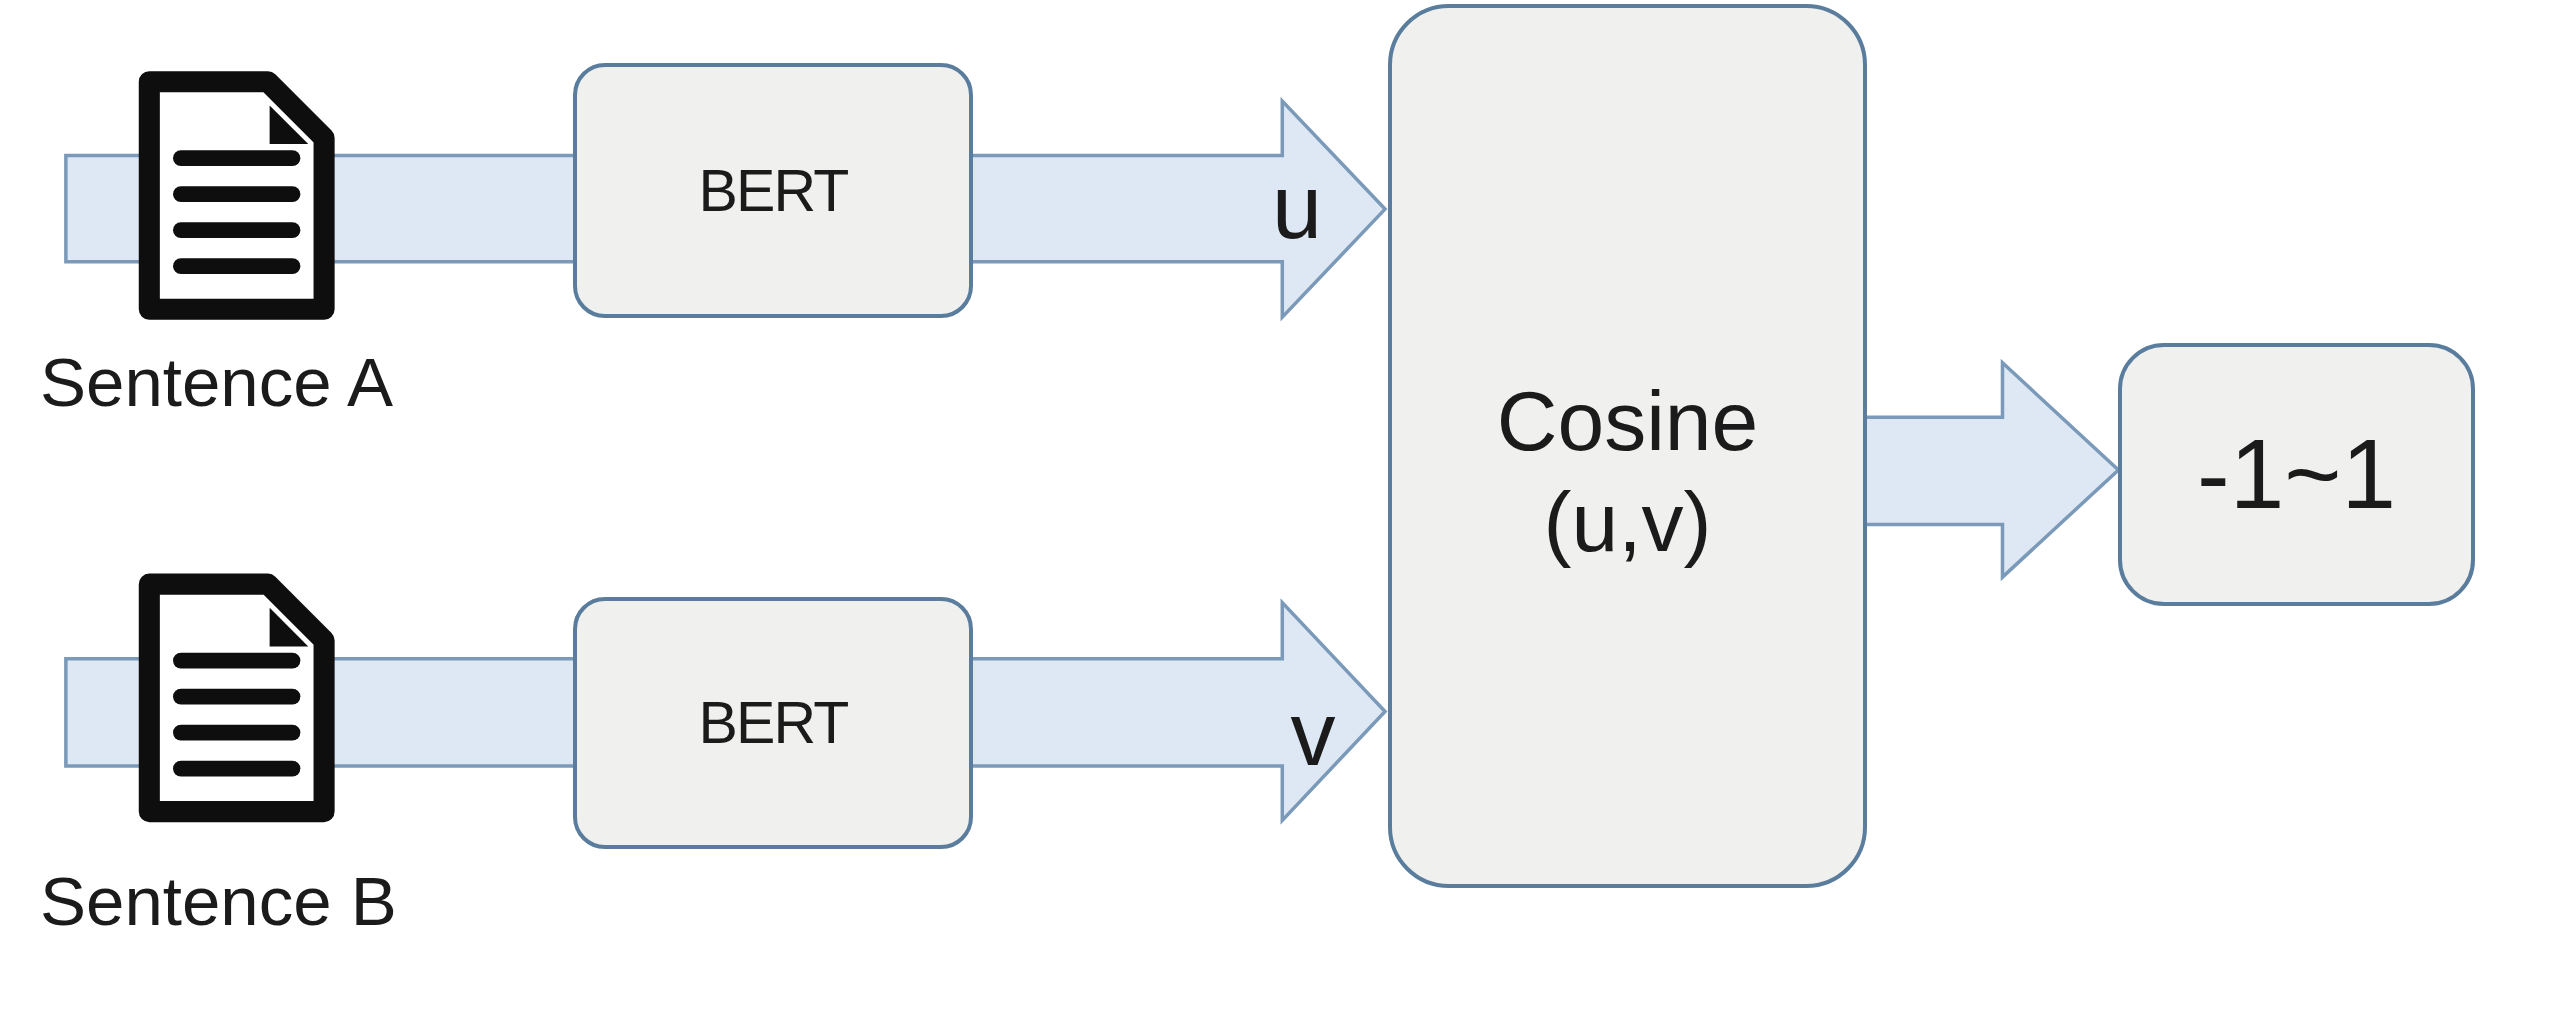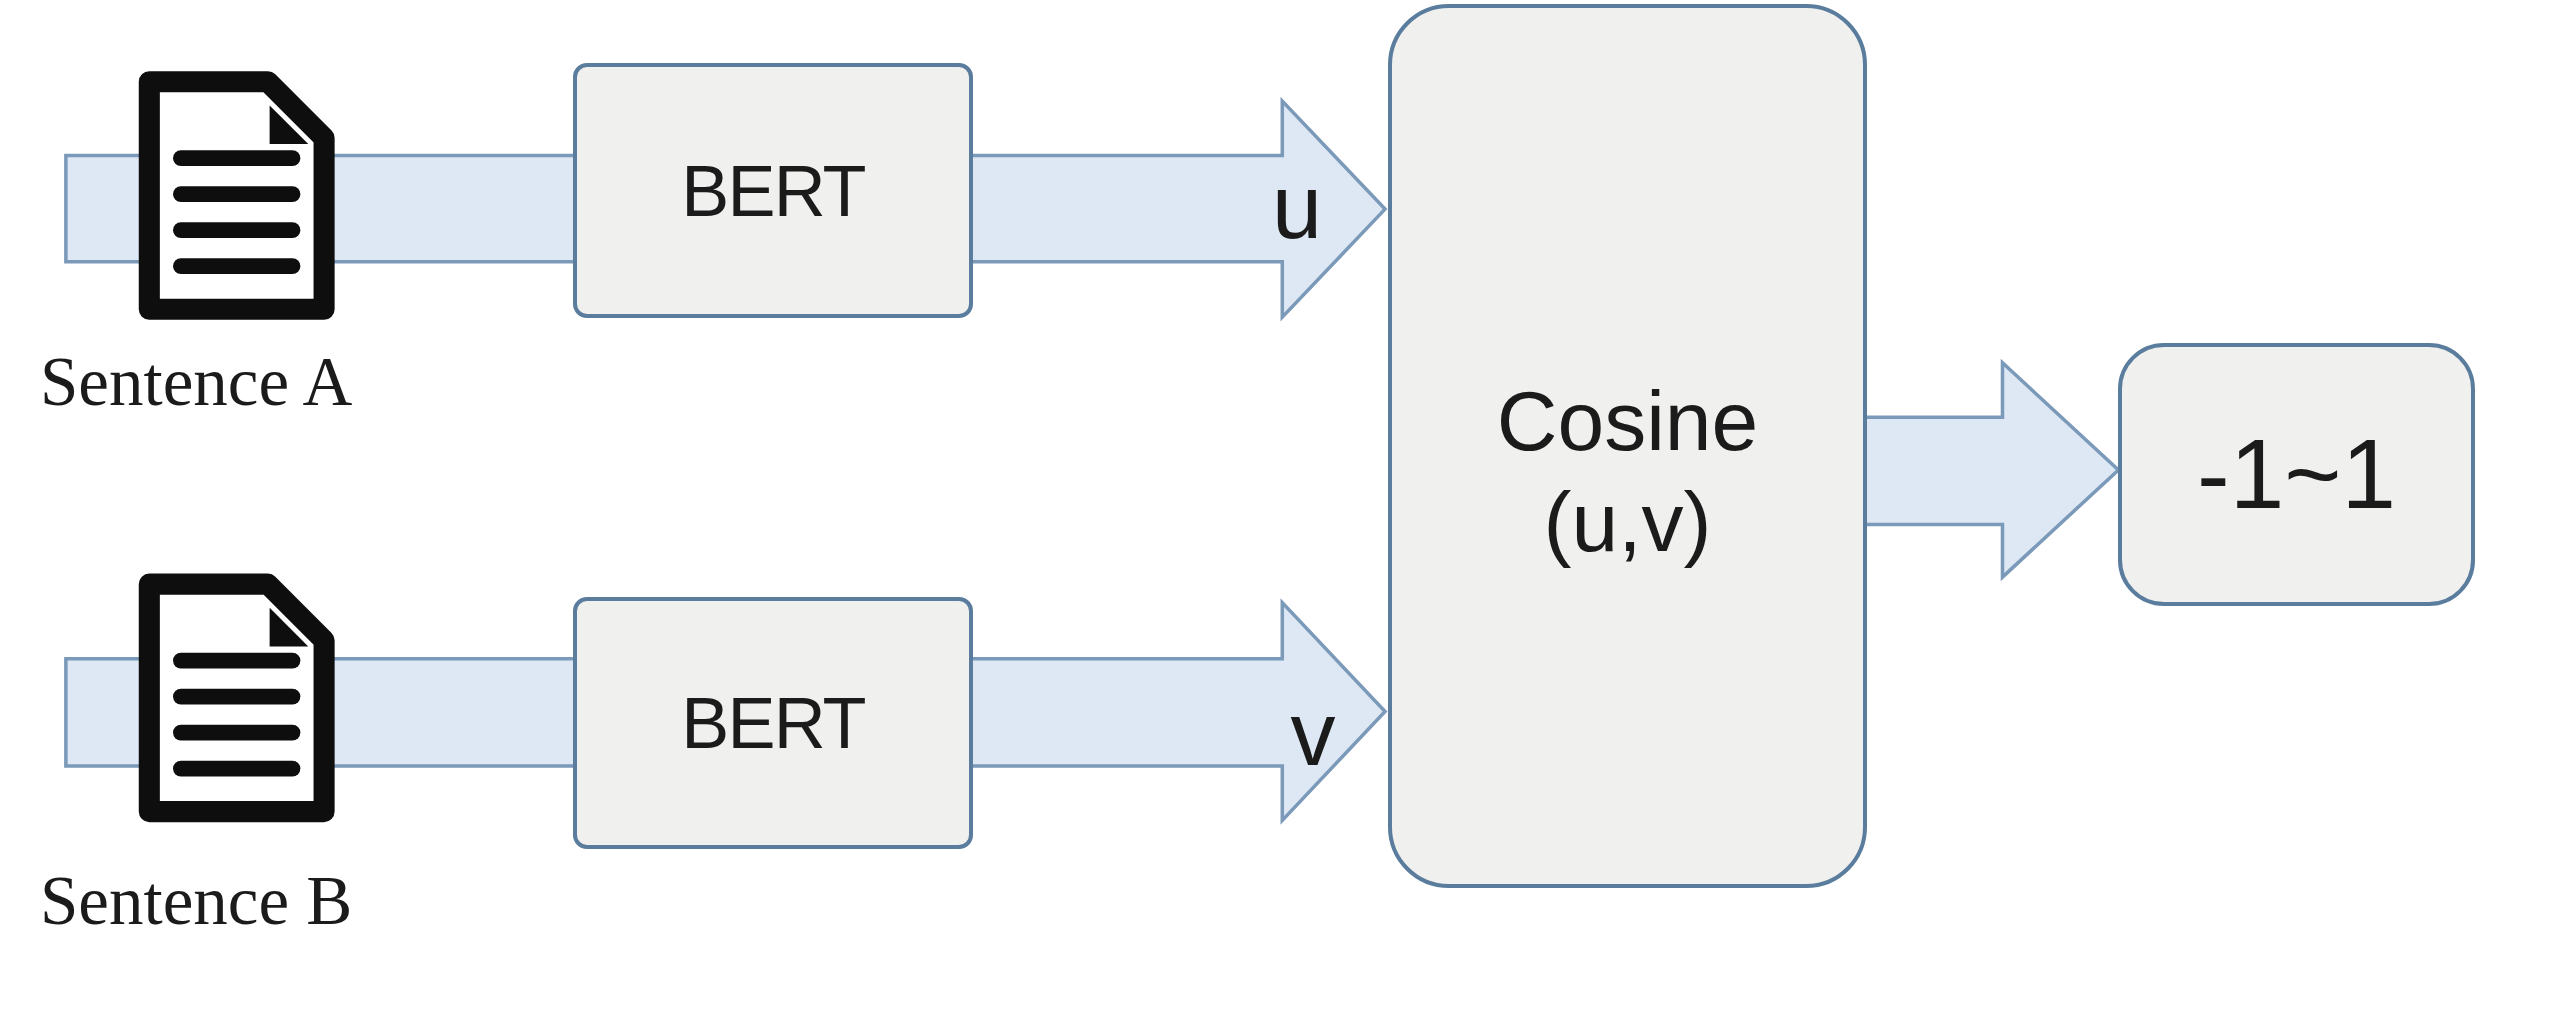--- a/index.html
+++ b/index.html
@@ -27,38 +27,38 @@
   }
   .doc-fold,.doc-bar{fill:var(--icon_color,#0e0e0e);}
 
   .node{
     position:absolute;z-index:2;box-sizing:border-box;
     background:var(--box_fill,#f0f0ee);
     border:4.4px solid var(--box_stroke,#5a7d9e);
     display:flex;align-items:center;justify-content:center;
     text-align:center;
   }
-  .bert-box{left:573px;width:400px;height:255px;border-radius:14px;font-size:72px;letter-spacing:-1.8px;}
+  .bert-box{left:573px;width:400px;height:255px;border-radius:32px;font-size:59px;letter-spacing:-1.8px;}
   #bert-a{top:63px;}
   #bert-b{top:597px;height:252px;}
   .cos-box{
     left:1388px;top:3.5px;width:479px;height:884px;border-radius:61px;
     font-size:84px;line-height:1.2;padding-top:53px;
     flex-direction:column;
   }
   .out-box{left:2118px;top:343px;width:357px;height:263px;border-radius:46px;font-size:98px;}
 
   .vec-label{
     position:absolute;z-index:3;font-size:90px;line-height:1;
     transform:translate(-50%,-50%);
   }
   #label-u{left:1297px;top:207px;}
   #label-v{left:1313px;top:734px;}
 
-  .sent-label{position:absolute;z-index:3;font-size:69px;line-height:1.15;white-space:nowrap;font-family:Liberation Serif, serif;}
+  .sent-label{position:absolute;z-index:3;font-size:69px;line-height:1.15;white-space:nowrap;}
   #sent-a{left:40px;top:343px;}
   #sent-b{left:40px;top:862px;}
 </style>
 </head>
 <body>
 
 <div class="canvas">
 
   <svg class="layer" width="2576" height="1026" viewBox="0 0 2933 1168">
 

